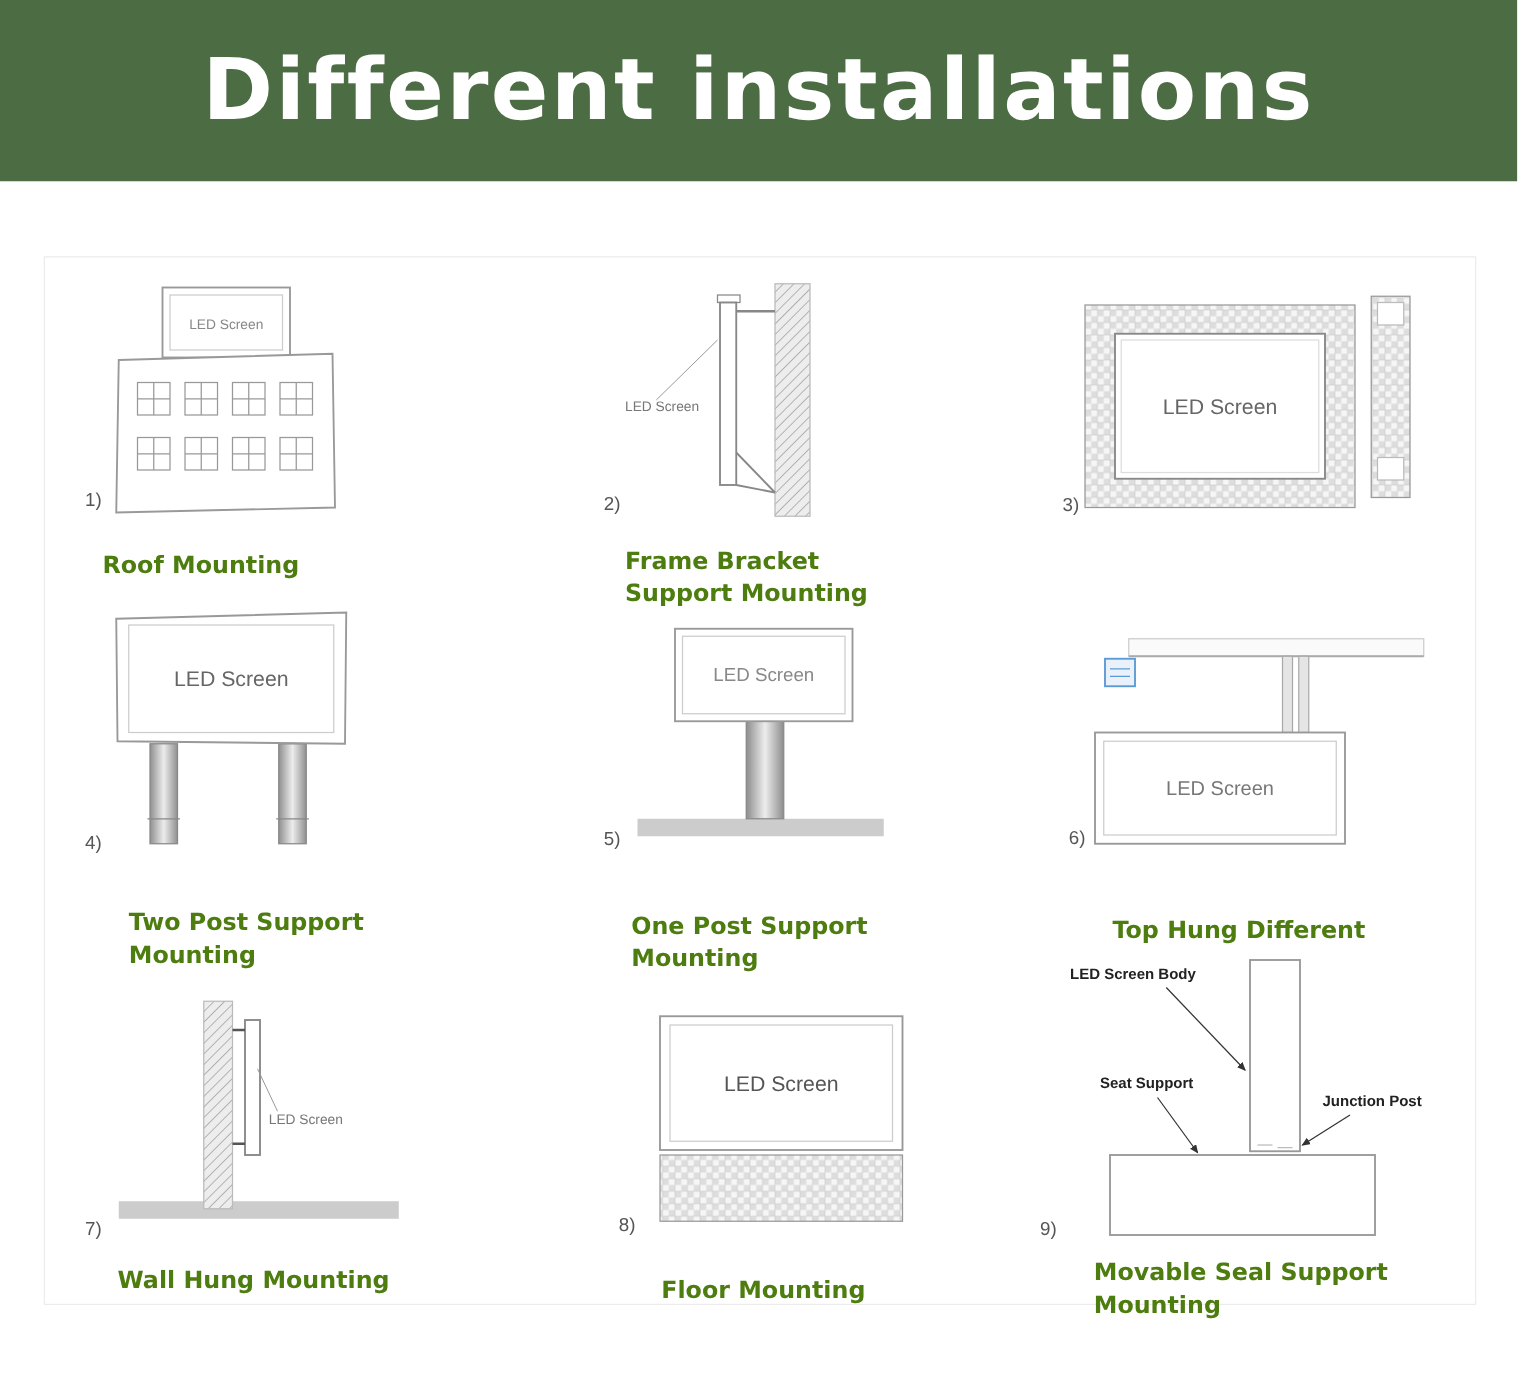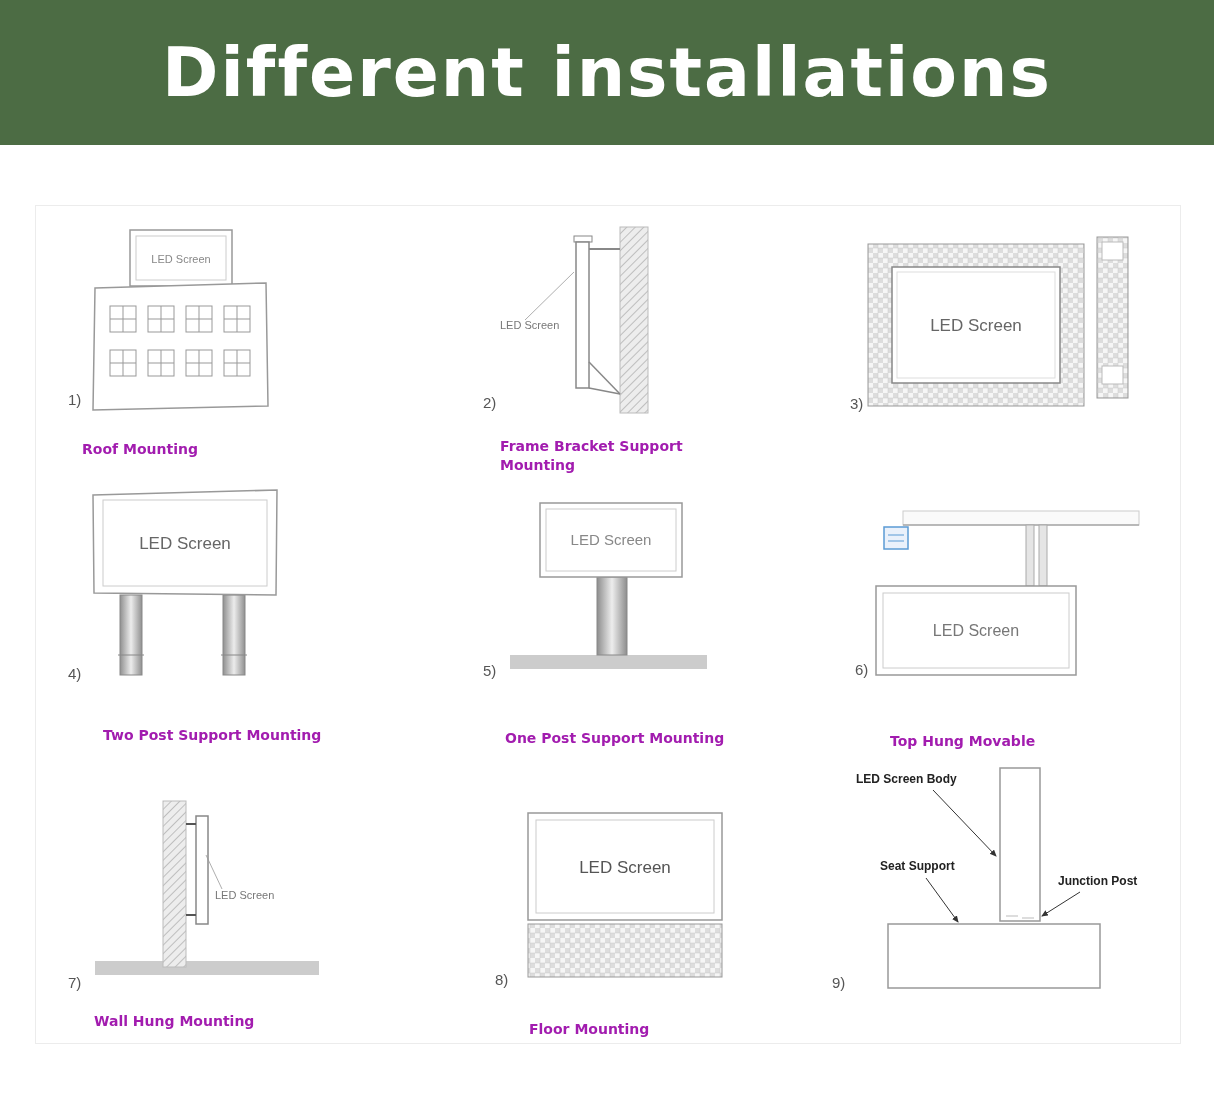--- a/index.html
+++ b/index.html
@@ -5,21 +5,21 @@
   html,body{margin:0;padding:0;background:#fff;}
   .page{position:relative;width:1214px;height:1101px;background:#fff;overflow:hidden;
         font-family:"Liberation Sans",sans-serif;}
   .banner{position:absolute;left:0;top:0;width:1214px;height:145px;background:#4c6c44;}
   .banner h1{margin:0;width:100%;text-align:center;line-height:145px;color:#fff;
              font-size:68px;font-weight:800;letter-spacing:2px;
              font-family:"DejaVu Sans","Liberation Sans",sans-serif;}
   .frame{position:absolute;left:35px;top:205px;width:1144px;height:837px;
          border:1px solid #ececec;}
   .diag{position:absolute;}
-  .caption{position:absolute;font-size:14px;font-weight:700;color:#a21caf;line-height:1.35;
+  .caption{position:absolute;font-size:19px;font-weight:700;color:#4d7c0f;line-height:1.35;
            font-family:"DejaVu Sans","Liberation Sans",sans-serif;}
   .cap-center{text-align:left;}
   svg text{font-family:"Liberation Sans",sans-serif;}
 </style>
 </head>
 <body>
 
 <div class="page">
 
   <div class="banner">
@@ -196,17 +196,18 @@
     <line x1="98" y1="120" x2="130" y2="164" stroke="#333" stroke-width="1" marker-end="url(#p9a)"></line>
     <text x="230" y="127" font-size="12" font-weight="700" fill="#222">Junction Post</text>
     <line x1="252" y1="134" x2="214" y2="158" stroke="#333" stroke-width="1" marker-end="url(#p9a)"></line>
     <text x="4" y="230" font-size="15" fill="#555">9)</text>
   </svg>
 
   <div class="caption" style="left:82px;top:440px;width:230px">Roof Mounting</div>
   <div class="caption cap-center" style="left:500px;top:437px;width:245px">Frame Bracket Support Mounting</div>
   <div class="caption" style="left:103px;top:726px;width:240px">Two Post Support Mounting</div>
   <div class="caption" style="left:505px;top:729px;width:240px">One Post Support Mounting</div>
-  <div class="caption" style="left:890px;top:732px;width:260px">Top Hung Movable</div>
+  <div class="caption" style="left:890px;top:732px;width:260px">Top Hung Different</div>
   <div class="caption" style="left:529px;top:1020px;width:220px">Floor Mounting</div>
   <div class="caption" style="left:94px;top:1012px;width:280px">Wall Hung Mounting</div>
+  <div class="caption" style="left:875px;top:1006px;width:285px">Movable Seal Support Mounting</div>
 
 </div>
 
 </body></html>

